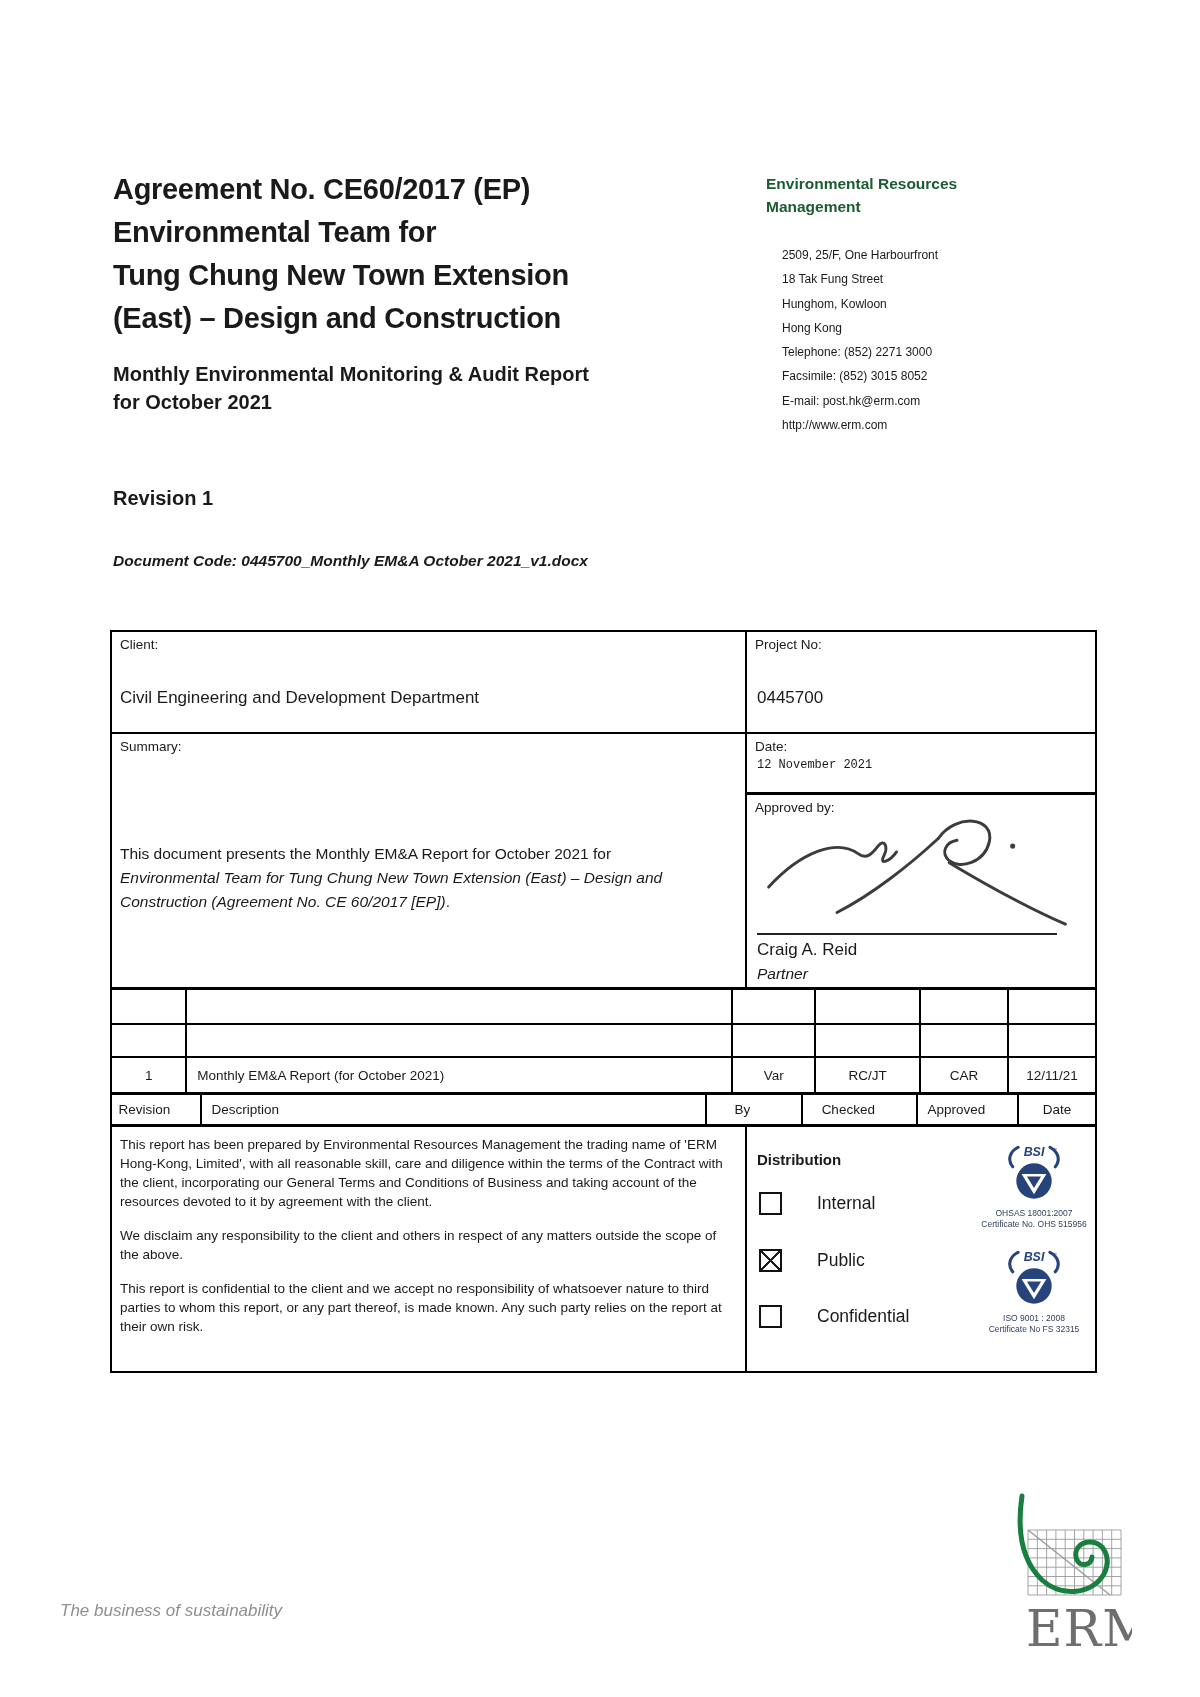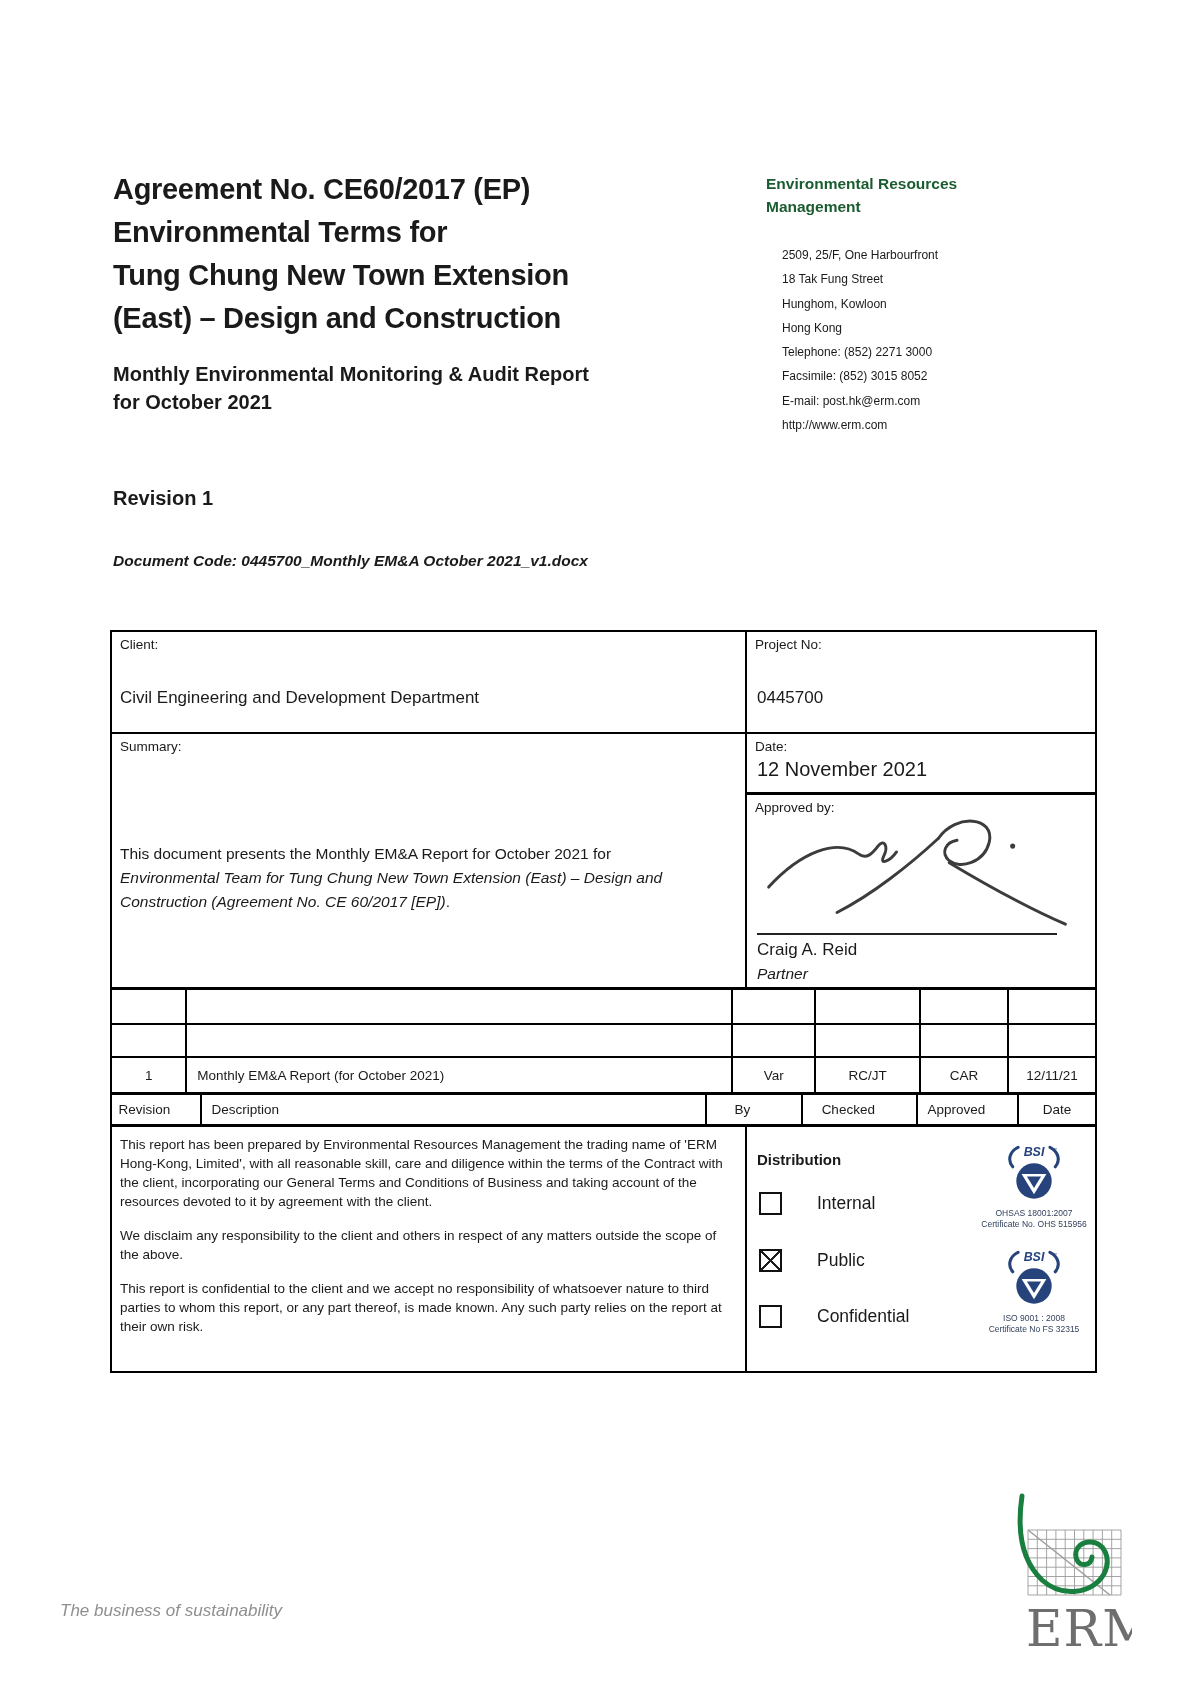--- a/index.html
+++ b/index.html
@@ -53,21 +53,21 @@
 
   .lbl{position:absolute;left:8px;top:5px;font-size:13.5px;}
   .client-value{position:absolute;left:8px;top:56px;font-size:17px;}
   .project-value{position:absolute;left:10px;top:56px;font-size:17px;}
 
   .summary-text{position:absolute;left:8px;top:108px;width:592px;font-size:15.5px;line-height:24px;}
   .summary-text .it{font-style:italic;}
 
   .right-col{display:flex;flex-direction:column;width:100%;height:100%;}
   .date-cell{position:relative;height:58px;}
-  .date-value{position:absolute;left:10px;top:24px;font-size:20px;}
+  .date-value{position:absolute;left:10px;top:24px;font-size:12px;font-family:Liberation Mono, monospace;}
   .approved-cell{position:relative;flex:1;border-top:3px solid #000;}
   .sig-svg{position:absolute;left:6px;top:14px;}
   .sig-line{position:absolute;left:10px;top:138px;width:300px;border-top:2px solid #222;}
   .approver-name{position:absolute;left:10px;top:145px;font-size:17px;}
   .approver-title{position:absolute;left:10px;top:170px;font-size:15.5px;font-style:italic;}
 
   .mini{display:flex;align-items:center;justify-content:center;font-size:13.5px;}
   .mini-left{justify-content:flex-start;padding-left:10px;}
 
   
@@ -87,21 +87,21 @@
   .tagline{position:absolute;left:60px;top:1601px;font-size:17px;font-style:italic;color:var(--tagline-gray);}
   .erm-logo{position:absolute;left:1012px;top:1488px;}
 </style>
 </head>
 <body>
 
 <div class="page">
 
   <div class="title-block">
     <div>Agreement No. CE60/2017 (EP)</div>
-    <div>Environmental Terms for</div>
+    <div>Environmental Team for</div>
     <div>Tung Chung New Town Extension</div>
     <div>(East) – Design and Construction</div>
   </div>
 
   <div class="subtitle-block">
     <div>Monthly Environmental Monitoring &amp; Audit Report</div>
     <div>for October 2021</div>
   </div>
 
   <div class="revision-line">Revision 1</div>

